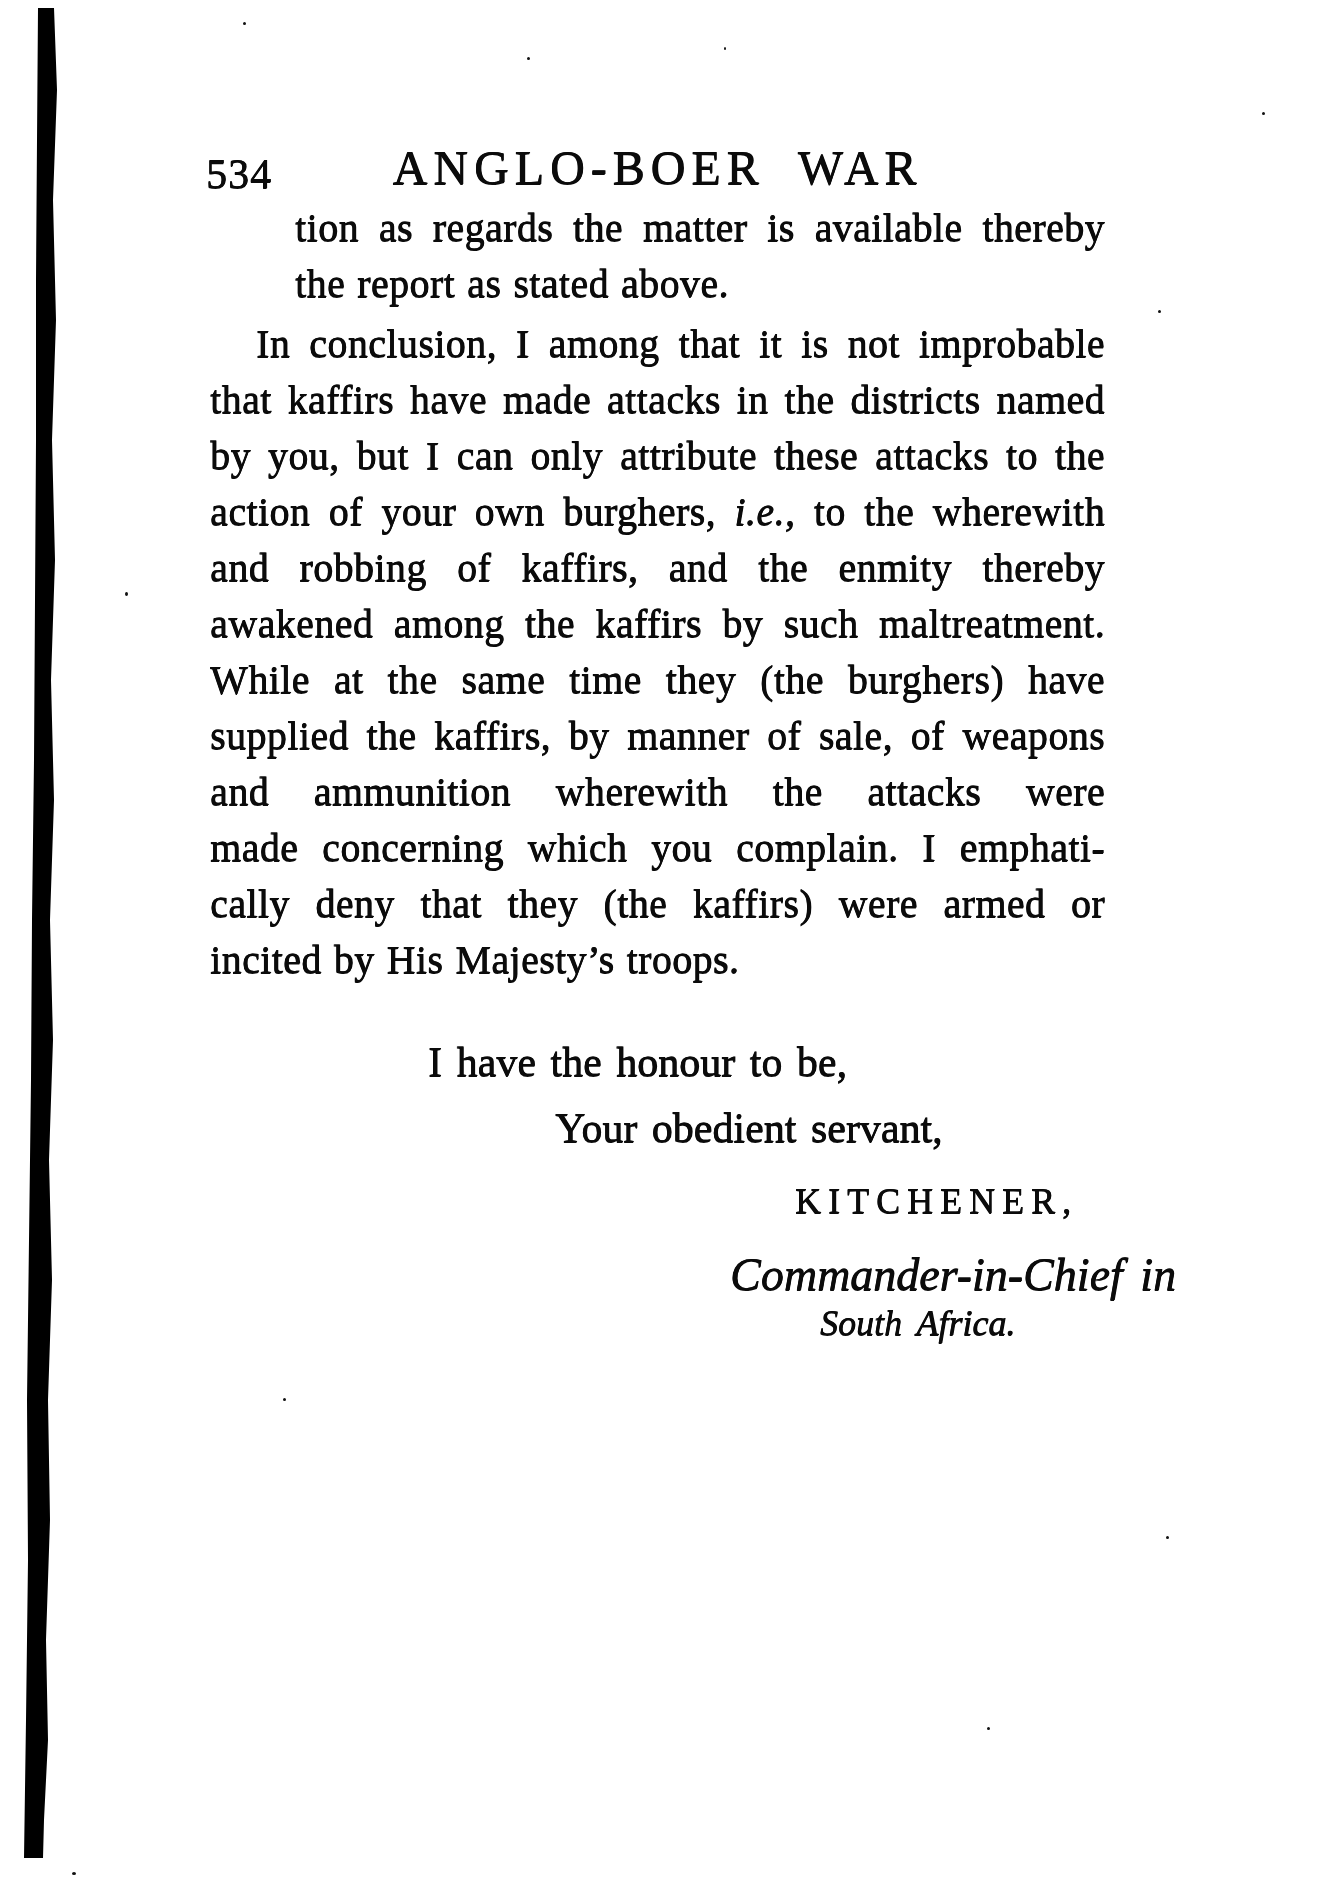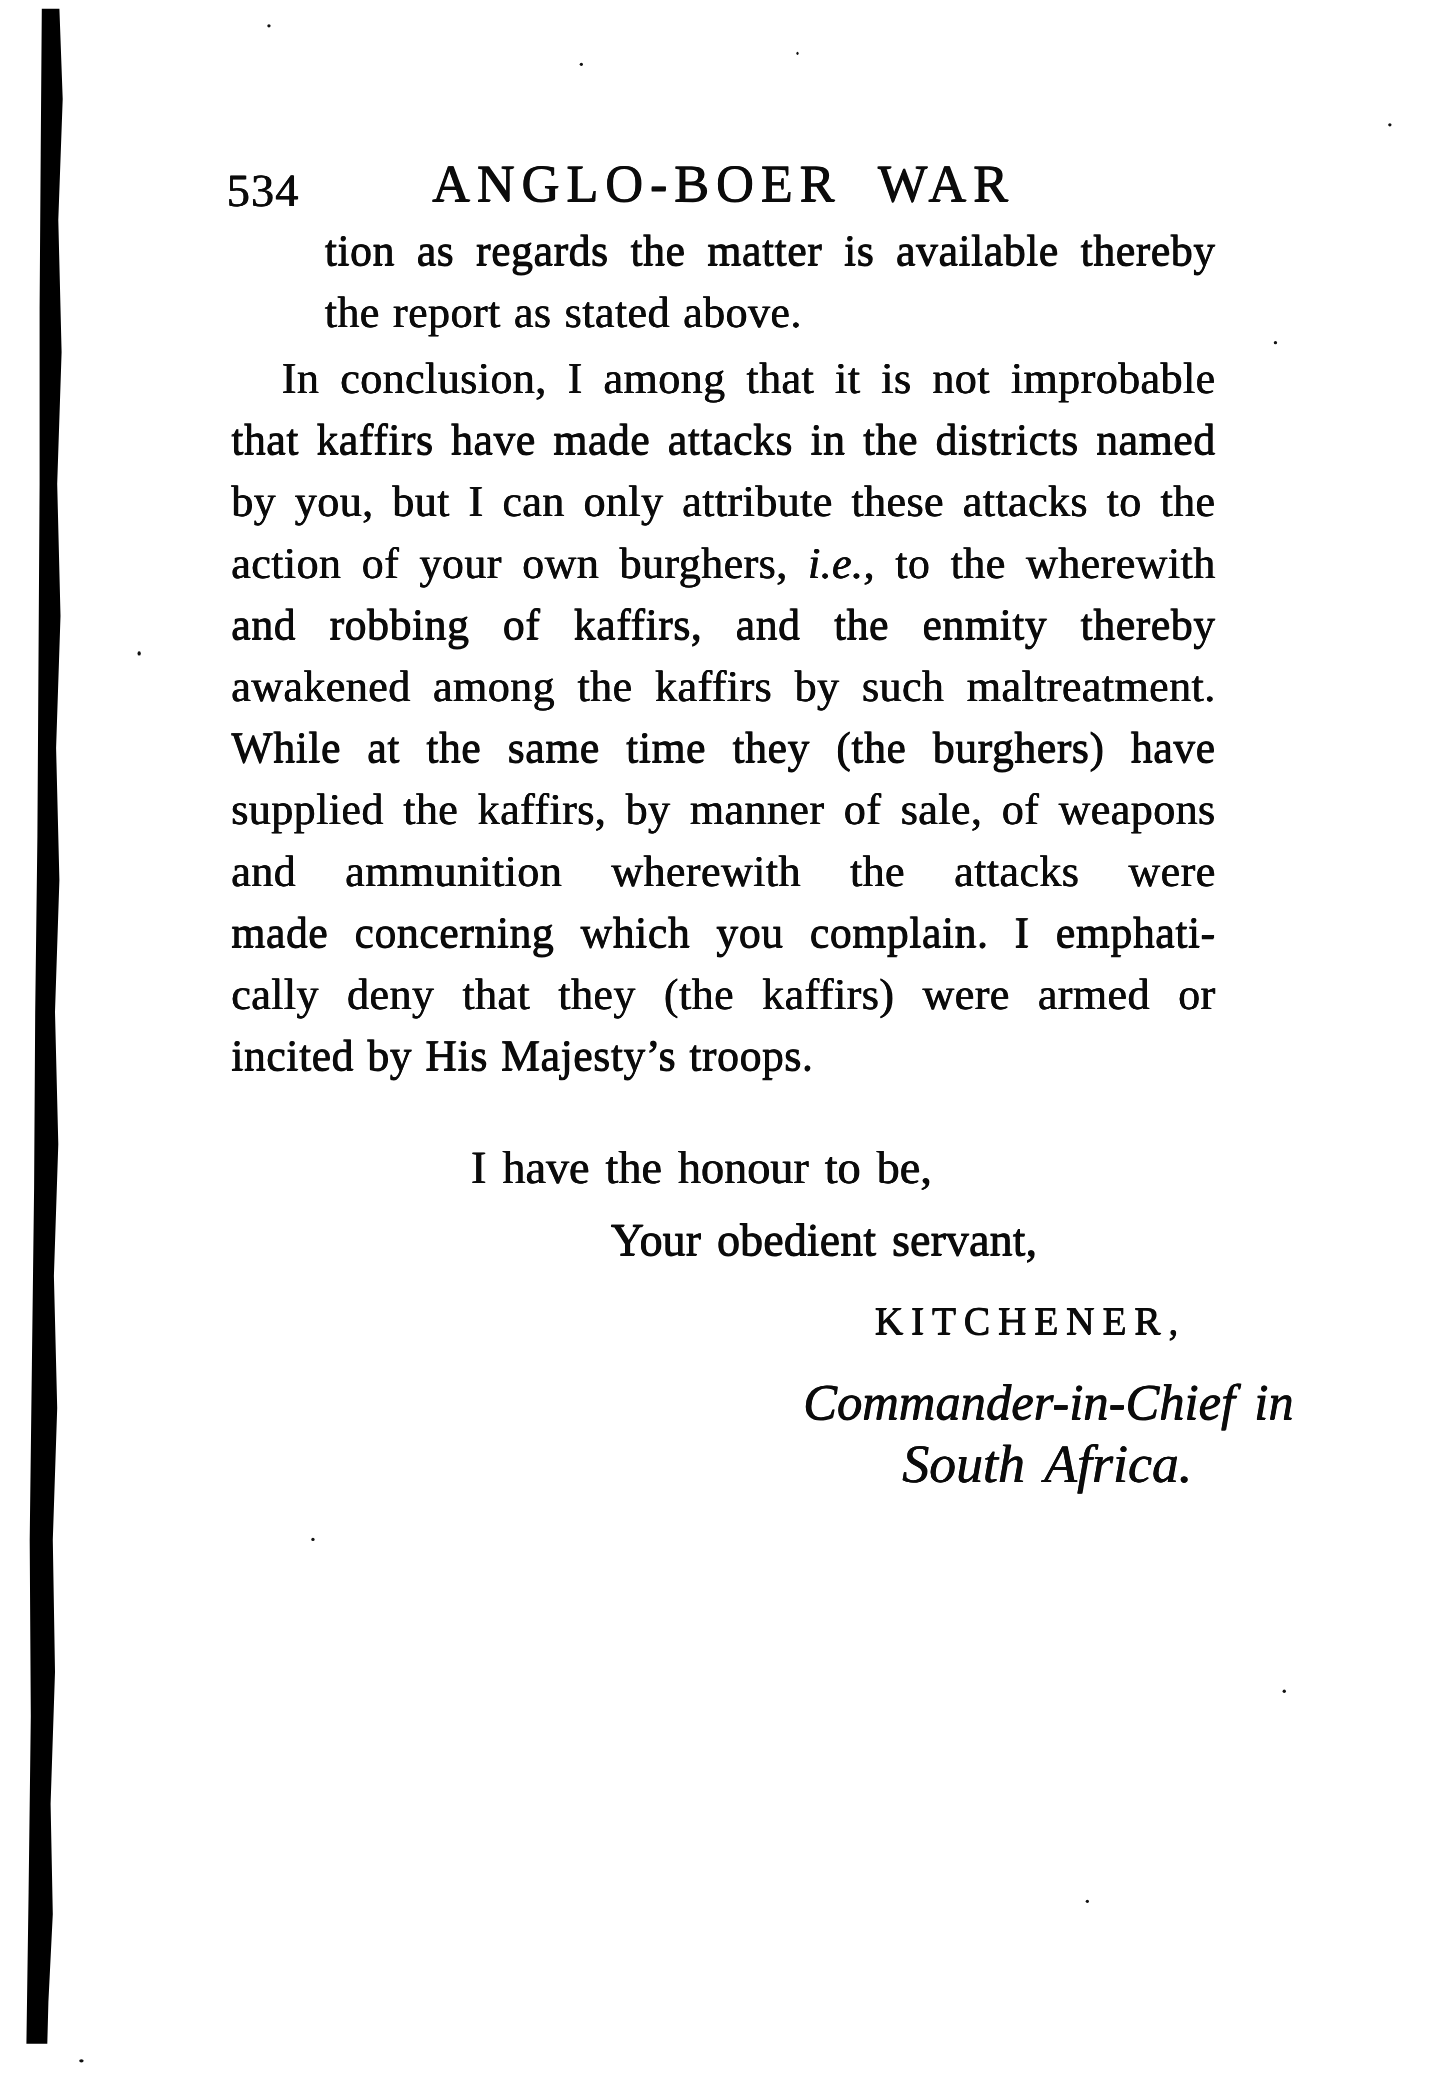--- a/index.html
+++ b/index.html
@@ -41,21 +41,21 @@
     display:flex; justify-content:flex-start; gap:0.30em; align-items:baseline;
   }
   .tline.indent{ padding-left:46px; }
   .tline em{ font-style:italic;font-family:Liberation Serif, serif; }
 
   
   .sal   { left:428px; top:1038px; font-size:42px; word-spacing:4px; }
   .vale  { left:555px; top:1104px; font-size:42px; word-spacing:4px; }
   .sig   { left:795px; top:1180px; font-size:36px; letter-spacing:7px; }
   .sigt1 { left:730px; top:1248px; font-size:46px; font-style:italic; word-spacing:6px; }
-  .sigt2 { left:820px; top:1302px; font-size:49px; font-style:italic; word-spacing:6px; }
+  .sigt2 { left:820px; top:1302px; font-size:36px; font-style:italic; word-spacing:6px; }
 
   
   .binding{ left:0; top:0; }
 
   
   .speck{ position:absolute; background:#111; border-radius:50%; }
 </style>
 </head>
 <body>
 

